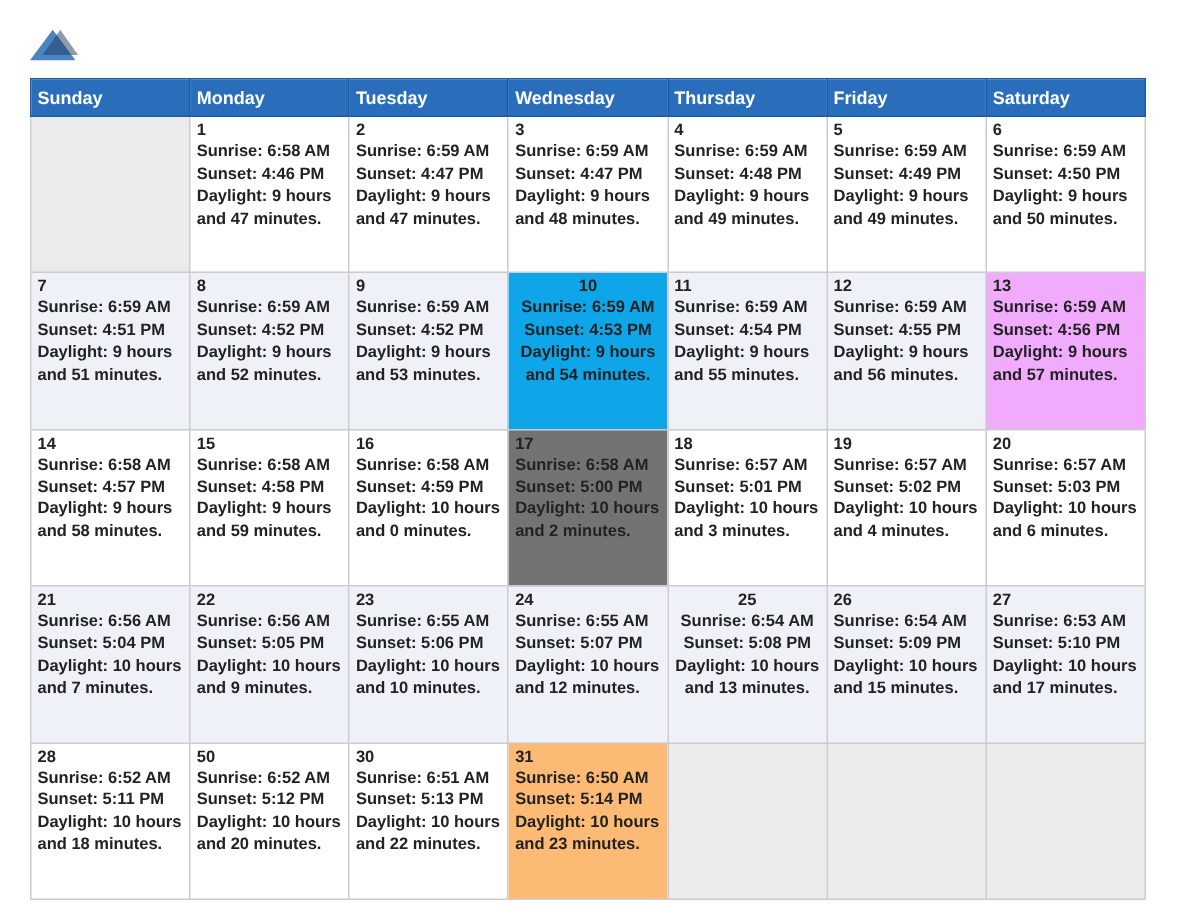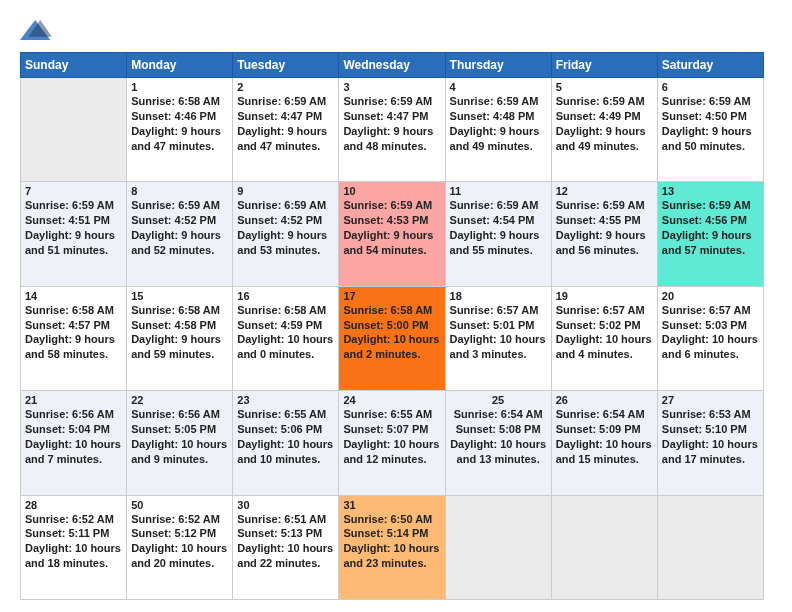--- a/index.html
+++ b/index.html
@@ -165,51 +165,51 @@
             <div class="day-info">Sunrise: 6:59 AM<br>Sunset: 4:51 PM<br>Daylight: 9 hours<br>and 51 minutes.</div>
           </td>
           <td style="background: rgb(238, 242, 248);">
             <span class="day-num">8</span>
             <div class="day-info">Sunrise: 6:59 AM<br>Sunset: 4:52 PM<br>Daylight: 9 hours<br>and 52 minutes.</div>
           </td>
           <td style="background: rgb(238, 242, 248);">
             <span class="day-num">9</span>
             <div class="day-info">Sunrise: 6:59 AM<br>Sunset: 4:52 PM<br>Daylight: 9 hours<br>and 53 minutes.</div>
           </td>
-          <td style="background: #fca5a5;">
+          <td style="background: #0ea5e9; text-align: center;">
             <span class="day-num">10</span>
             <div class="day-info">Sunrise: 6:59 AM<br>Sunset: 4:53 PM<br>Daylight: 9 hours<br>and 54 minutes.</div>
           </td>
           <td style="background: rgb(238, 242, 248);">
             <span class="day-num">11</span>
             <div class="day-info">Sunrise: 6:59 AM<br>Sunset: 4:54 PM<br>Daylight: 9 hours<br>and 55 minutes.</div>
           </td>
           <td style="background: rgb(238, 242, 248);">
             <span class="day-num">12</span>
             <div class="day-info">Sunrise: 6:59 AM<br>Sunset: 4:55 PM<br>Daylight: 9 hours<br>and 56 minutes.</div>
           </td>
-          <td style="background: #5eead4;">
+          <td style="background: #f0abfc;">
             <span class="day-num">13</span>
             <div class="day-info">Sunrise: 6:59 AM<br>Sunset: 4:56 PM<br>Daylight: 9 hours<br>and 57 minutes.</div>
           </td>
         </tr>
         <tr>
           <td style="background: rgb(255, 255, 255);">
             <span class="day-num">14</span>
             <div class="day-info">Sunrise: 6:58 AM<br>Sunset: 4:57 PM<br>Daylight: 9 hours<br>and 58 minutes.</div>
           </td>
           <td style="background: rgb(255, 255, 255);">
             <span class="day-num">15</span>
             <div class="day-info">Sunrise: 6:58 AM<br>Sunset: 4:58 PM<br>Daylight: 9 hours<br>and 59 minutes.</div>
           </td>
           <td style="background: rgb(255, 255, 255);">
             <span class="day-num">16</span>
             <div class="day-info">Sunrise: 6:58 AM<br>Sunset: 4:59 PM<br>Daylight: 10 hours<br>and 0 minutes.</div>
           </td>
-          <td style="background: #f97316;">
+          <td style="background: #737373;">
             <span class="day-num">17</span>
             <div class="day-info">Sunrise: 6:58 AM<br>Sunset: 5:00 PM<br>Daylight: 10 hours<br>and 2 minutes.</div>
           </td>
           <td style="background: rgb(255, 255, 255);">
             <span class="day-num">18</span>
             <div class="day-info">Sunrise: 6:57 AM<br>Sunset: 5:01 PM<br>Daylight: 10 hours<br>and 3 minutes.</div>
           </td>
           <td style="background: rgb(255, 255, 255);">
             <span class="day-num">19</span>
             <div class="day-info">Sunrise: 6:57 AM<br>Sunset: 5:02 PM<br>Daylight: 10 hours<br>and 4 minutes.</div>

